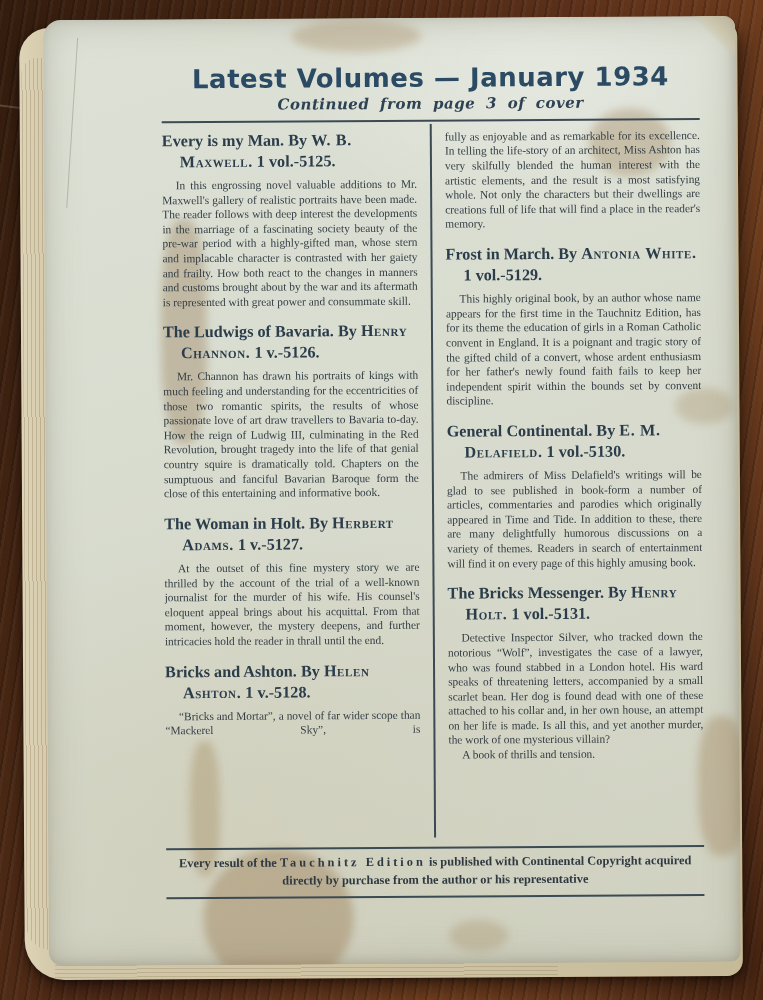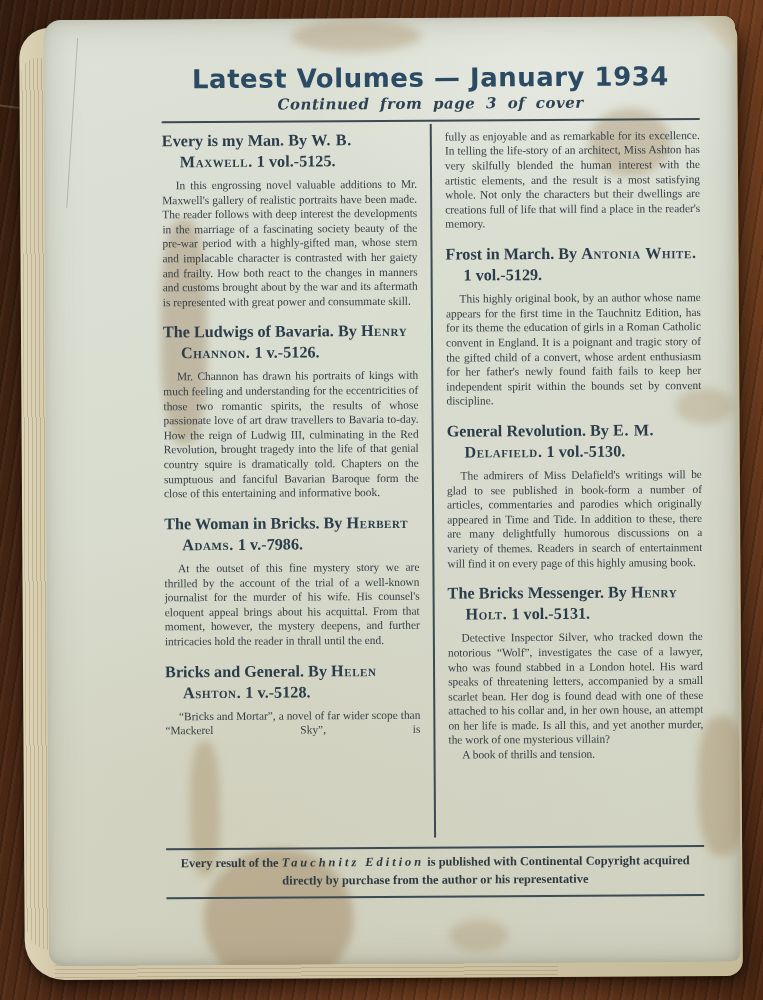--- a/index.html
+++ b/index.html
@@ -90,21 +90,21 @@
     margin:0;font-size:11.4px;line-height:1.28;text-align:justify;
     text-indent:1.2em;color:#333d44;
   }
   p.body.no-indent{text-indent:0;}
   p.body.runon{text-align-last:justify;}
   .footer{
     margin-top:9px;border-top:2px solid #3c4a54;border-bottom:2px solid #3c4a54;
     padding:5px 2px 6px;text-align:center;font-weight:bold;
     font-size:12.4px;line-height:1.45;color:#2e3941;
   }
-  .brand{letter-spacing:3px;font-style:italic;}
+  .brand{letter-spacing:3px;}
 </style>
 </head>
 <body>
 
 <div class="wood">
   <div class="scratch"></div>
 </div>
 
 <div class="book">
   <div class="pages">
@@ -147,29 +147,29 @@
 
           <h3 class="entry-head">
             <span>The Ludwigs of Bavaria.</span>
             <span>By</span>
             <span class="au">Henry Channon.</span>
             <span>1 v.-5126.</span>
           </h3>
           <p class="body">Mr. Channon has drawn his portraits of kings with much feeling and understanding for the eccentricities of those two romantic spirits, the results of whose passionate love of art draw travellers to Bavaria to-day. How the reign of Ludwig III, culminating in the Red Revolution, brought tragedy into the life of that genial country squire is dramatically told. Chapters on the sumptuous and fanciful Bavarian Baroque form the close of this entertaining and informative book.</p>
 
           <h3 class="entry-head">
-            <span>The Woman in Bricks.</span>
+            <span>The Woman in Holt.</span>
             <span>By</span>
             <span class="au">Herbert Adams.</span>
-            <span>1 v.-7986.</span>
+            <span>1 v.-5127.</span>
           </h3>
           <p class="body">At the outset of this fine mystery story we are thrilled by the account of the trial of a well-known journalist for the murder of his wife. His counsel's eloquent appeal brings about his acquittal. From that moment, however, the mystery deepens, and further intricacies hold the reader in thrall until the end.</p>
 
           <h3 class="entry-head">
-            <span>Bricks and General.</span>
+            <span>Bricks and Ashton.</span>
             <span>By</span>
             <span class="au">Helen Ashton.</span>
             <span>1 v.-5128.</span>
           </h3>
           <p class="body runon">“Bricks and Mortar”, a novel of far wider scope than “Mackerel Sky”, is</p>
 
         </div>
 
         <div class="divider"></div>
 
@@ -179,21 +179,21 @@
 
           <h3 class="entry-head">
             <span>Frost in March.</span>
             <span>By</span>
             <span class="au">Antonia White.</span>
             <span>1 vol.-5129.</span>
           </h3>
           <p class="body">This highly original book, by an author whose name appears for the first time in the Tauchnitz Edition, has for its theme the education of girls in a Roman Catholic convent in England. It is a poignant and tragic story of the gifted child of a convert, whose ardent enthusiasm for her father's newly found faith fails to keep her independent spirit within the bounds set by convent discipline.</p>
 
           <h3 class="entry-head">
-            <span>General Revolution.</span>
+            <span>General Continental.</span>
             <span>By</span>
             <span class="au">E. M. Delafield.</span>
             <span>1 vol.-5130.</span>
           </h3>
           <p class="body">The admirers of Miss Delafield's writings will be glad to see published in book-form a number of articles, commentaries and parodies which originally appeared in Time and Tide. In addition to these, there are many delightfully humorous discussions on a variety of themes. Readers in search of entertainment will find it on every page of this highly amusing book.</p>
 
           <h3 class="entry-head">
             <span>The Bricks Messenger.</span>
             <span>By</span>
             <span class="au">Henry Holt.</span>

